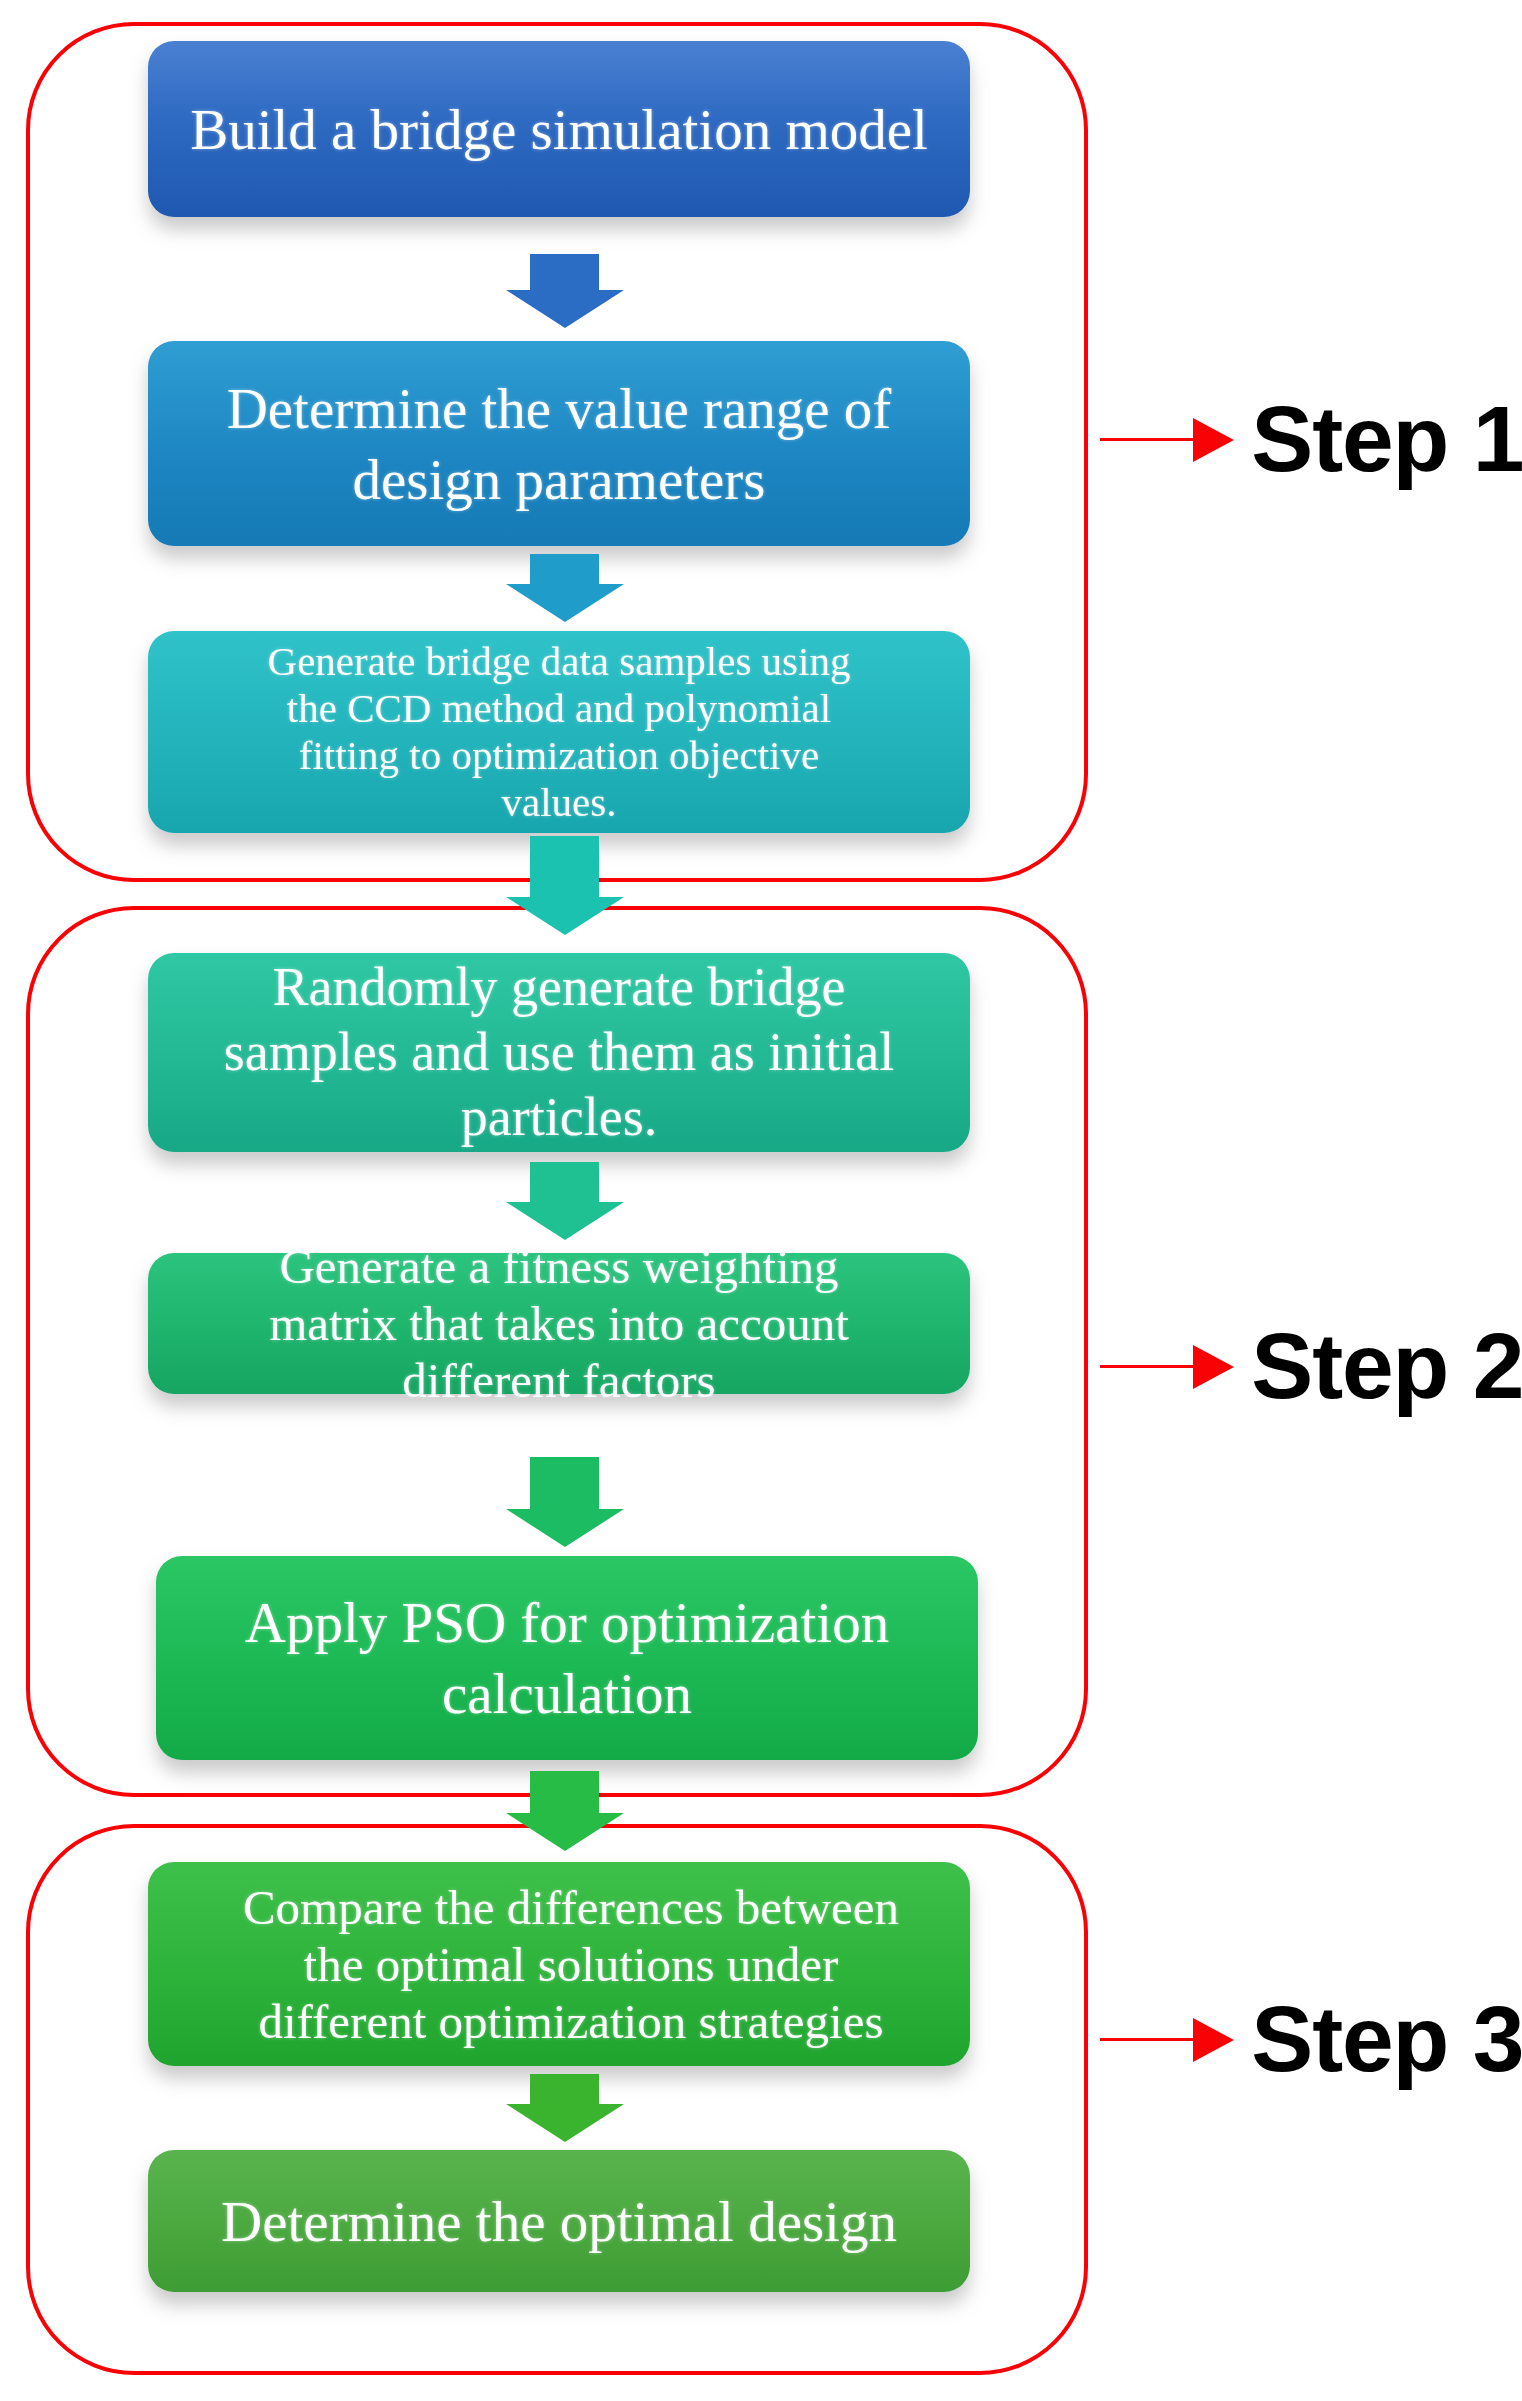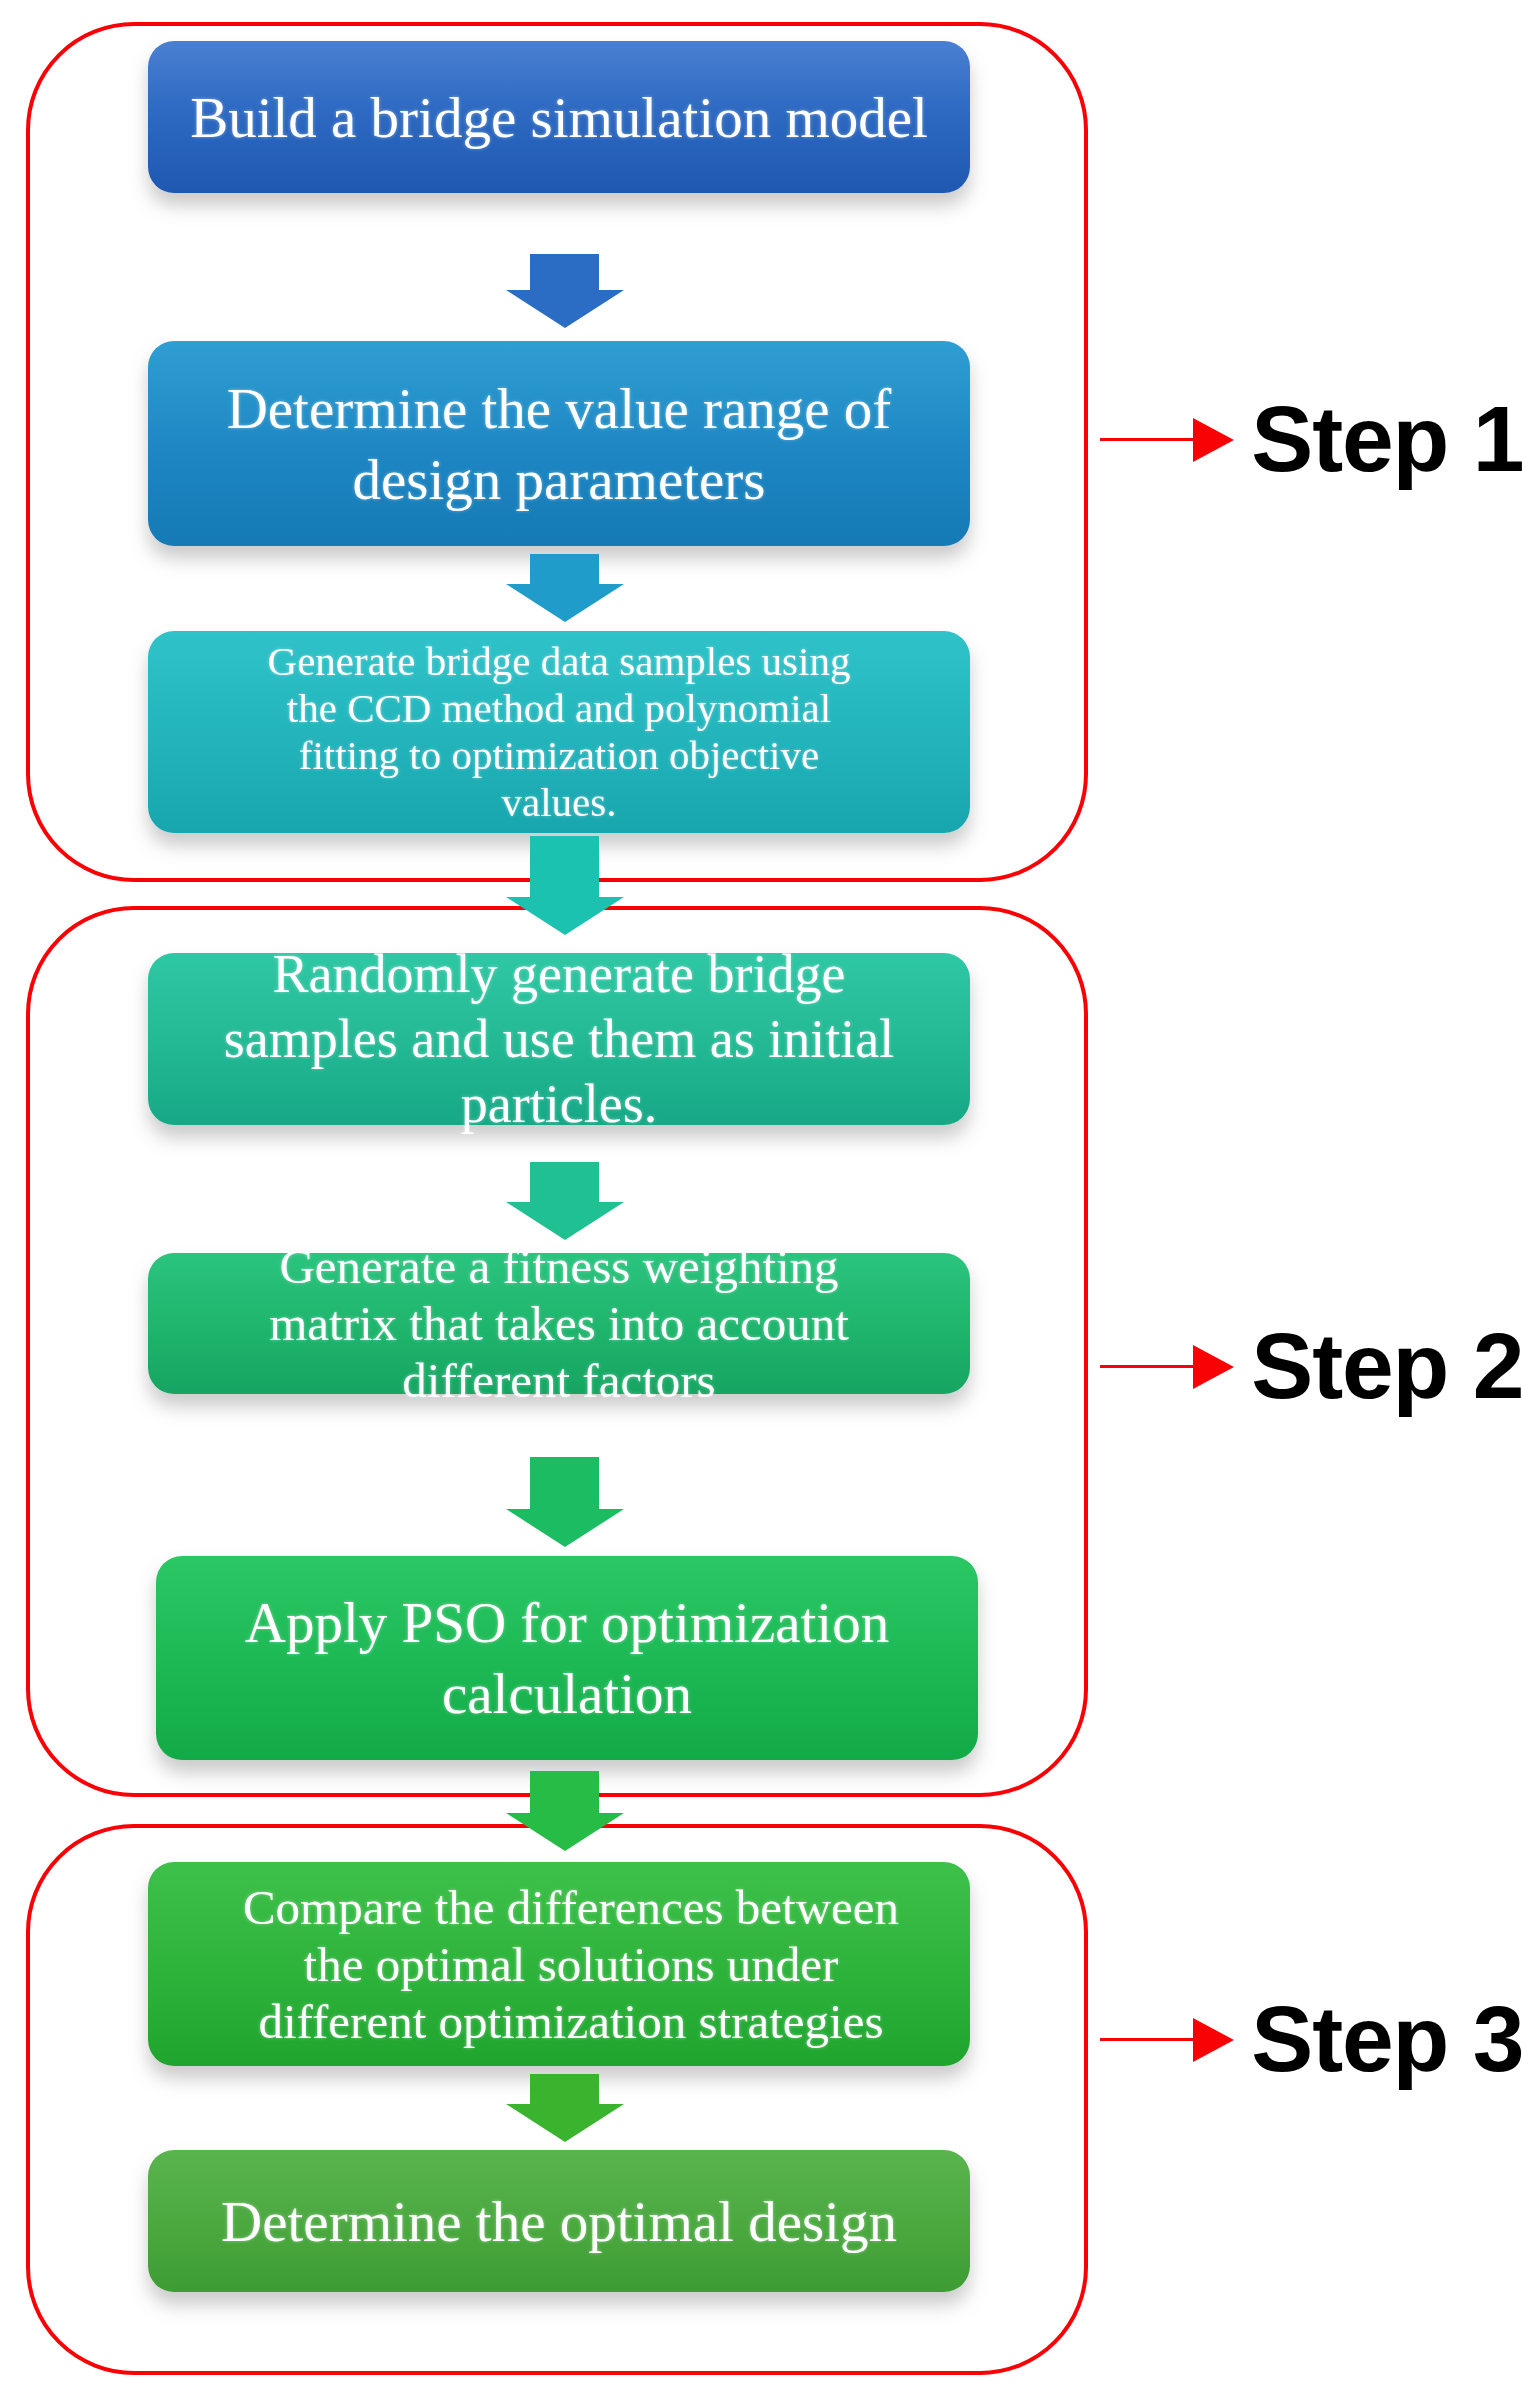--- a/index.html
+++ b/index.html
@@ -30,27 +30,27 @@
     text-align:center;color:#ffffff;
     border-radius:26px;
     box-shadow:0 12.3px 18.5px rgba(110,110,110,0.35);
     box-sizing:border-box;
   }
   .fbox .box-text{
     white-space:pre-line;
     text-shadow:0 0 3.7px rgba(255,255,255,0.40);
     padding:0 18.5px;
   }
-  .b1{top:41px;  height:152px; font-size:57px; line-height:69px;
+  .b1{top:41px;  height:176px; font-size:57px; line-height:69px;
       background:linear-gradient(180deg,#4a80d2 0%,#2e6ac2 45%,#1f58b0 100%);text-align:center;}
   .b2{top:341px; height:205px; font-size:57px; line-height:71px;
       background:linear-gradient(180deg,#2f9ed2 0%,#1d86c3 55%,#157ab5 100%);}
   .b3{top:631px;height:202px; font-size:41px; line-height:47px;
       background:linear-gradient(180deg,#2fc3c9 0%,#22b3bb 55%,#18a6ae 100%);}
-  .b4{top:953px;height:172px; font-size:54px; line-height:65px;
+  .b4{top:953px;height:199px; font-size:54px; line-height:65px;
       background:linear-gradient(180deg,#2fc8a4 0%,#22b893 55%,#17a886 100%);}
   .b5{top:1253px;height:141px; font-size:49px; line-height:57px;
       background:linear-gradient(180deg,#2bc47e 0%,#1eb46c 55%,#16a562 100%);}
   .b6{top:1556px;height:204px; font-size:57px; line-height:71px;
       background:linear-gradient(180deg,#2bc765 0%,#1cb854 55%,#12aa46 100%);margin-left:8px;}
   .b7{top:1862px;height:204px; font-size:49px; line-height:57px;
       background:linear-gradient(180deg,#3ec14a 0%,#2db23a 55%,#1fa52e 100%);padding-left:24px;}
   .b8{top:2150px;height:142px; font-size:57px; line-height:69px;
       background:linear-gradient(180deg,#5ab44e 0%,#4aa83f 55%,#3d9c33 100%);text-align:right;}
 

